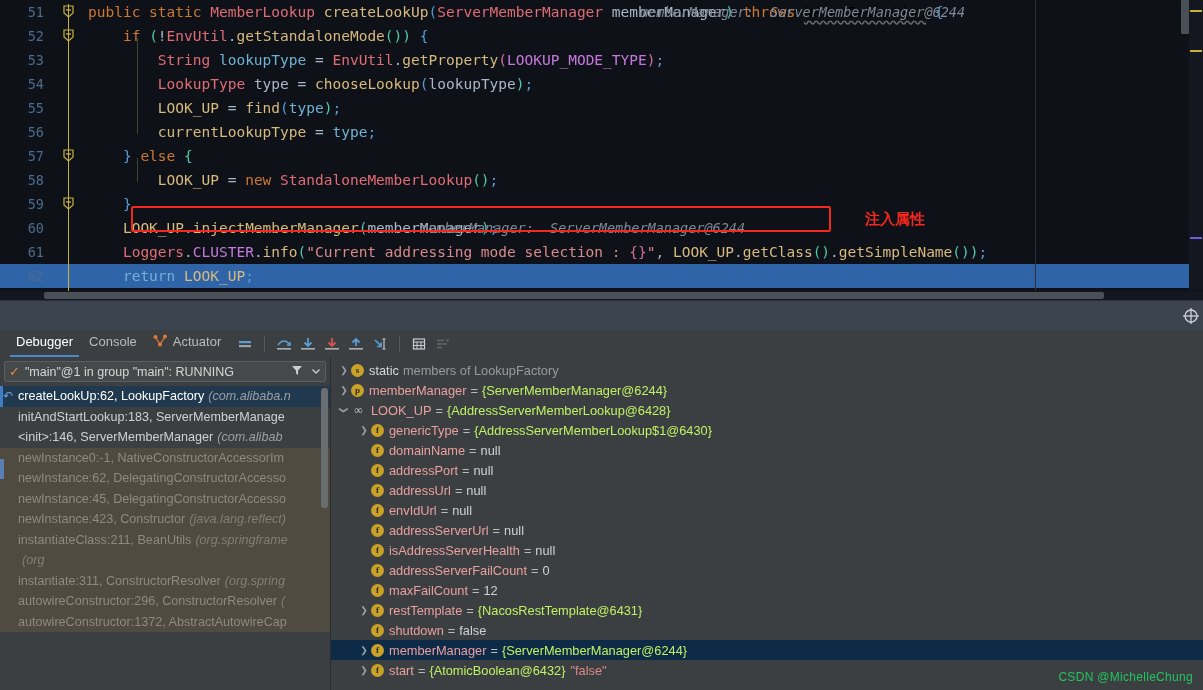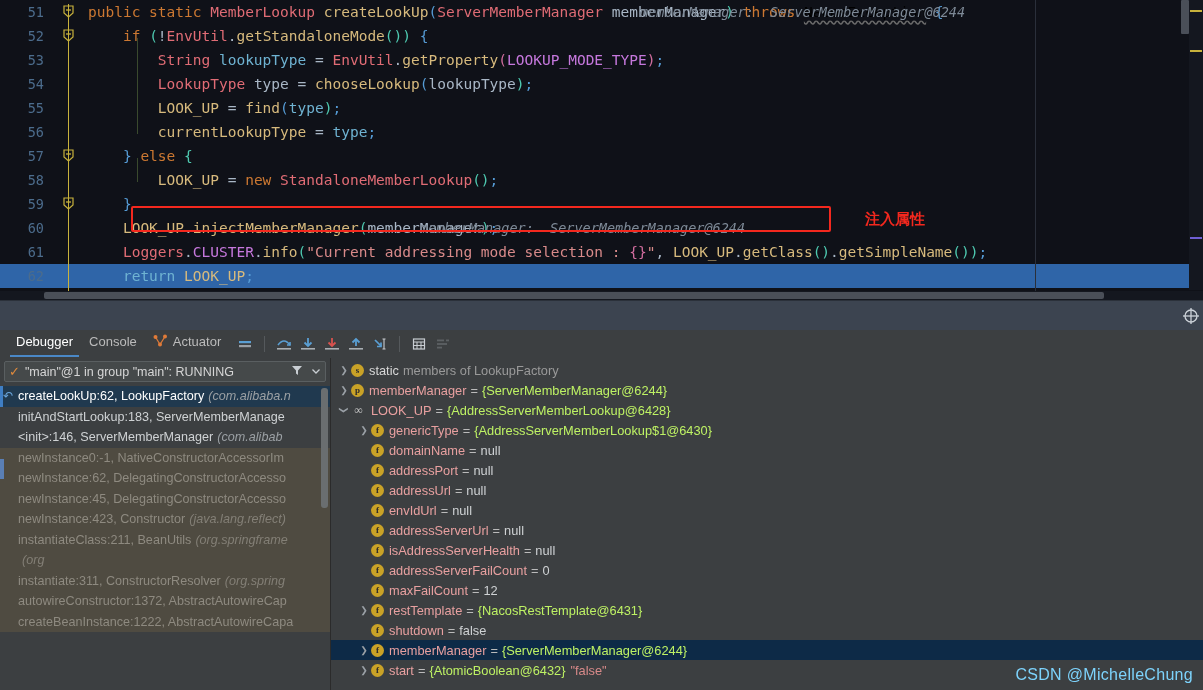--- a/index.html
+++ b/index.html
@@ -194,21 +194,21 @@
   .vname { color: #e8a0a0; }
   .vname.stat { color: #d7d7d7; }
   .vstatic-rest { color: #9a9a9a; margin-left: 4px; }
   .veq { color: #bbbbbb; margin: 0 4px; }
   .vval { color: #bef264; }
   .vval.lit { color: #cfd2d4; }
   .vval.str { color: #d98a8a; }
 
   .watermark {
     position: absolute; right: 10px; bottom: 6px;
-    color: #7dd3fc; font-size: 16px; letter-spacing: 0.3px;
+    color: #22c55e; font-size: 12px; letter-spacing: 0.3px;
   }
 </style>
 </head>
 <body>
 
 <div class="app">
 
   <div class="editor">
     <div class="code-area" id="code-area"><div class="ln-row"><span class="gutter-num">51</span><span class="fold"><svg width="13" height="13" viewBox="0 0 13 13">
   <path d="M2 1 L11 1 L11 8 L6.5 12 L2 8 Z" fill="none" stroke="#c8b23c" stroke-width="1.2"></path>
@@ -392,24 +392,25 @@
               <span class="pkg">(org.springframe</span>
             </div>
             <div class="frame-row lib">
               <span class="pkg">(org</span>
             </div>
             <div class="frame-row lib">
               <span>instantiate:311, ConstructorResolver</span>
               <span class="pkg">(org.spring</span>
             </div>
             <div class="frame-row lib">
+              <span>autowireConstructor:296, ConstructorResolver</span>
+              <span class="pkg">(</span>
+            </div>
+            <div class="frame-row lib">
               <span>autowireConstructor:1372, AbstractAutowireCap</span>
-            </div>
-            <div class="frame-row lib">
-              <span>createBeanInstance:1222, AbstractAutowireCapa</span>
             </div>
           </div>
         <div class="frames-scroll"></div>
         <div class="sel-edge" style="top:101px;"></div>
       </div>
 
       <div class="vars-pane">
         <div id="vars-list" style="padding-top:2px;">
             <div class="var-row">
               <span style="width:6px; flex:none"></span>

